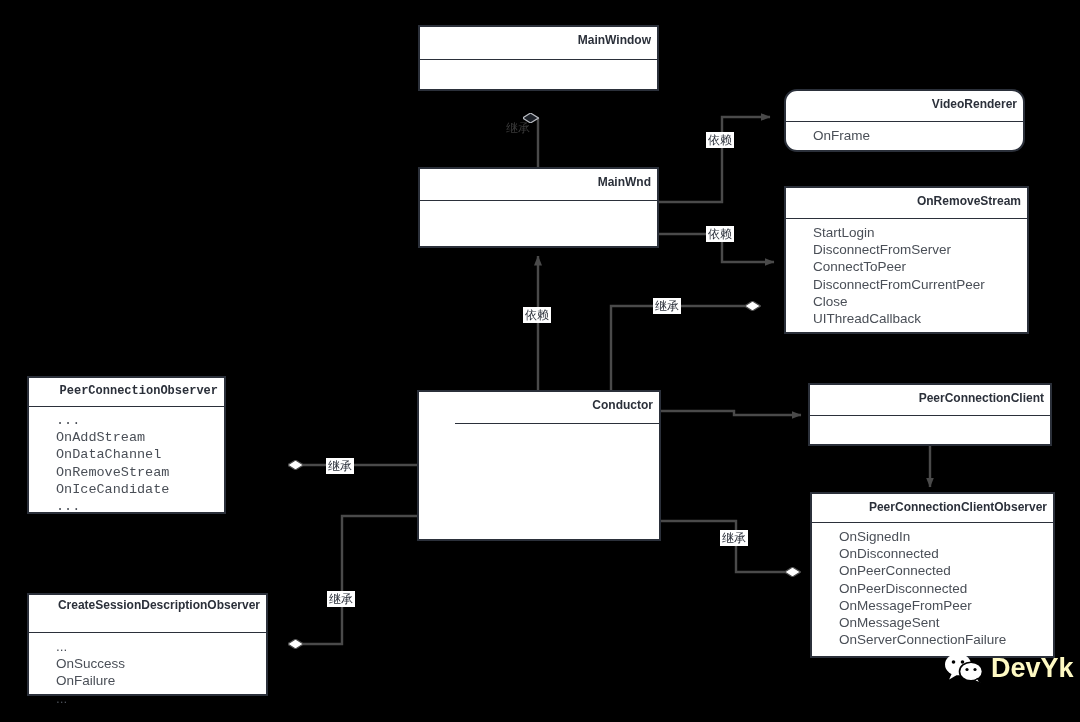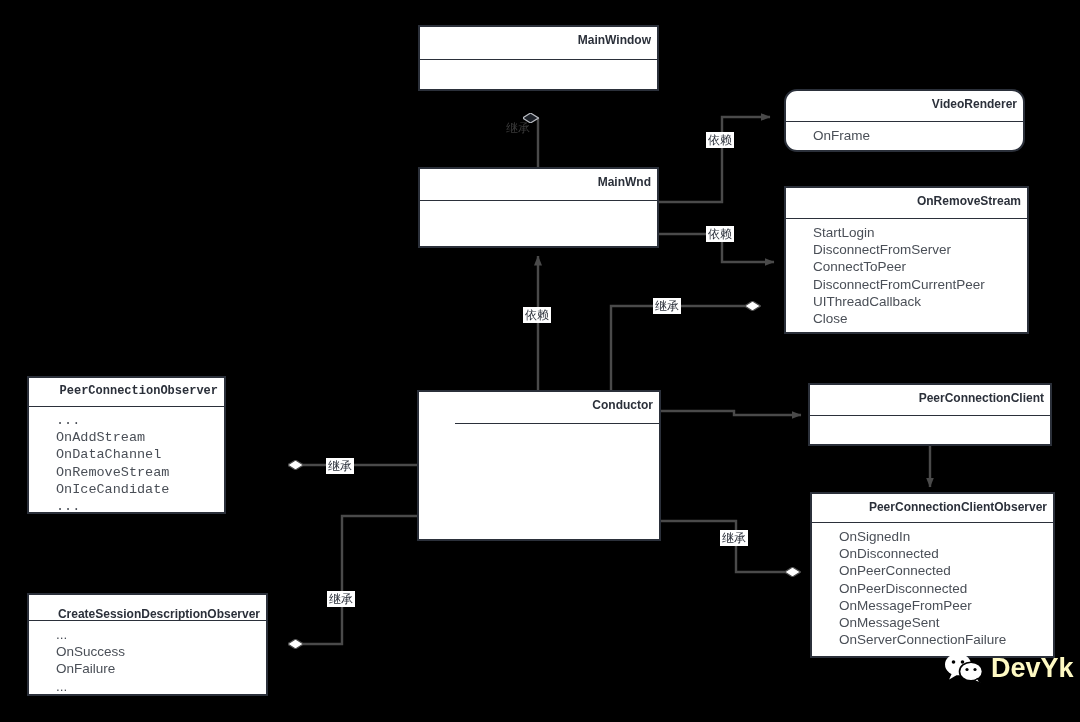--- a/index.html
+++ b/index.html
@@ -160,22 +160,22 @@
   <div class="uml-body empty"></div>
 </div>
 
 <div class="uml-class" style="left:784px; top:186px; width:245px; height:148px;">
   <div class="uml-title" style="height:31px;">OnRemoveStream</div>
   <div class="uml-body">
     <div class="uml-member">StartLogin</div>
     <div class="uml-member">DisconnectFromServer</div>
     <div class="uml-member">ConnectToPeer</div>
     <div class="uml-member">DisconnectFromCurrentPeer</div>
+    <div class="uml-member">Close</div>
     <div class="uml-member">UIThreadCallback</div>
-    <div class="uml-member">Close</div>
   </div>
 </div>
 
 <div class="uml-class" style="left:27px; top:376px; width:199px; height:138px;font-family:Liberation Mono, monospace;">
   <div class="uml-title" style="height:29px;">PeerConnectionObserver</div>
   <div class="uml-body">
     <div class="uml-member">...</div>
     <div class="uml-member">OnAddStream</div>
     <div class="uml-member">OnDataChannel</div>
     <div class="uml-member">OnRemoveStream</div>
@@ -201,21 +201,21 @@
     <div class="uml-member">OnDisconnected</div>
     <div class="uml-member">OnPeerConnected</div>
     <div class="uml-member">OnPeerDisconnected</div>
     <div class="uml-member">OnMessageFromPeer</div>
     <div class="uml-member">OnMessageSent</div>
     <div class="uml-member">OnServerConnectionFailure</div>
   </div>
 </div>
 
 <div class="uml-class" style="left:27px; top:593px; width:241px; height:103px;">
-  <div class="uml-title" style="height:26px; padding-top:12px;">CreateSessionDescriptionObserver</div>
+  <div class="uml-title" style="height:38px; padding-top:3px;">CreateSessionDescriptionObserver</div>
   <div class="uml-body">
     <div class="uml-member">...</div>
     <div class="uml-member">OnSuccess</div>
     <div class="uml-member">OnFailure</div>
     <div class="uml-member">...</div>
   </div>
 </div>
 
 <div id="watermark">
   <svg width="40" height="32" viewBox="0 0 40 32">

